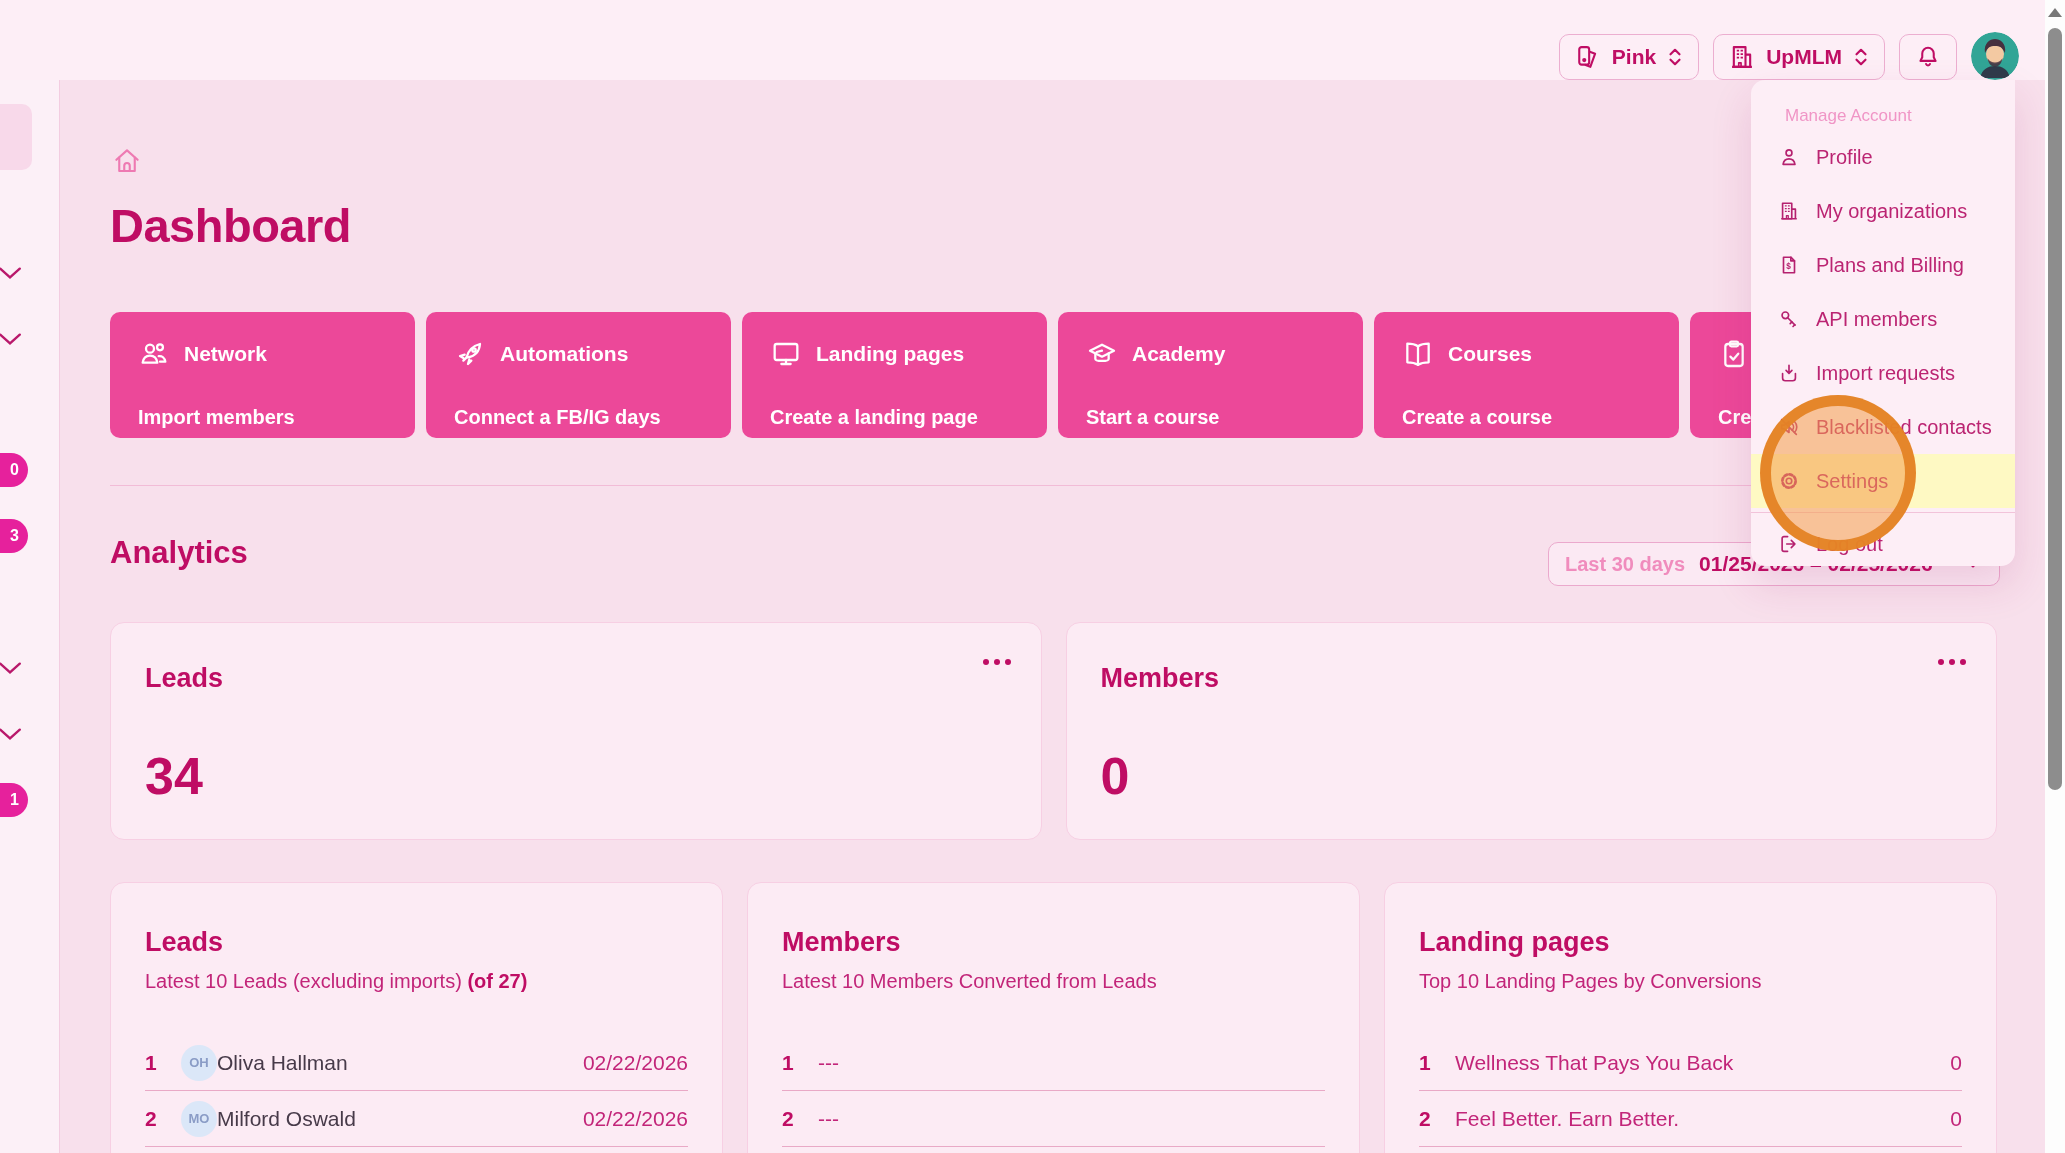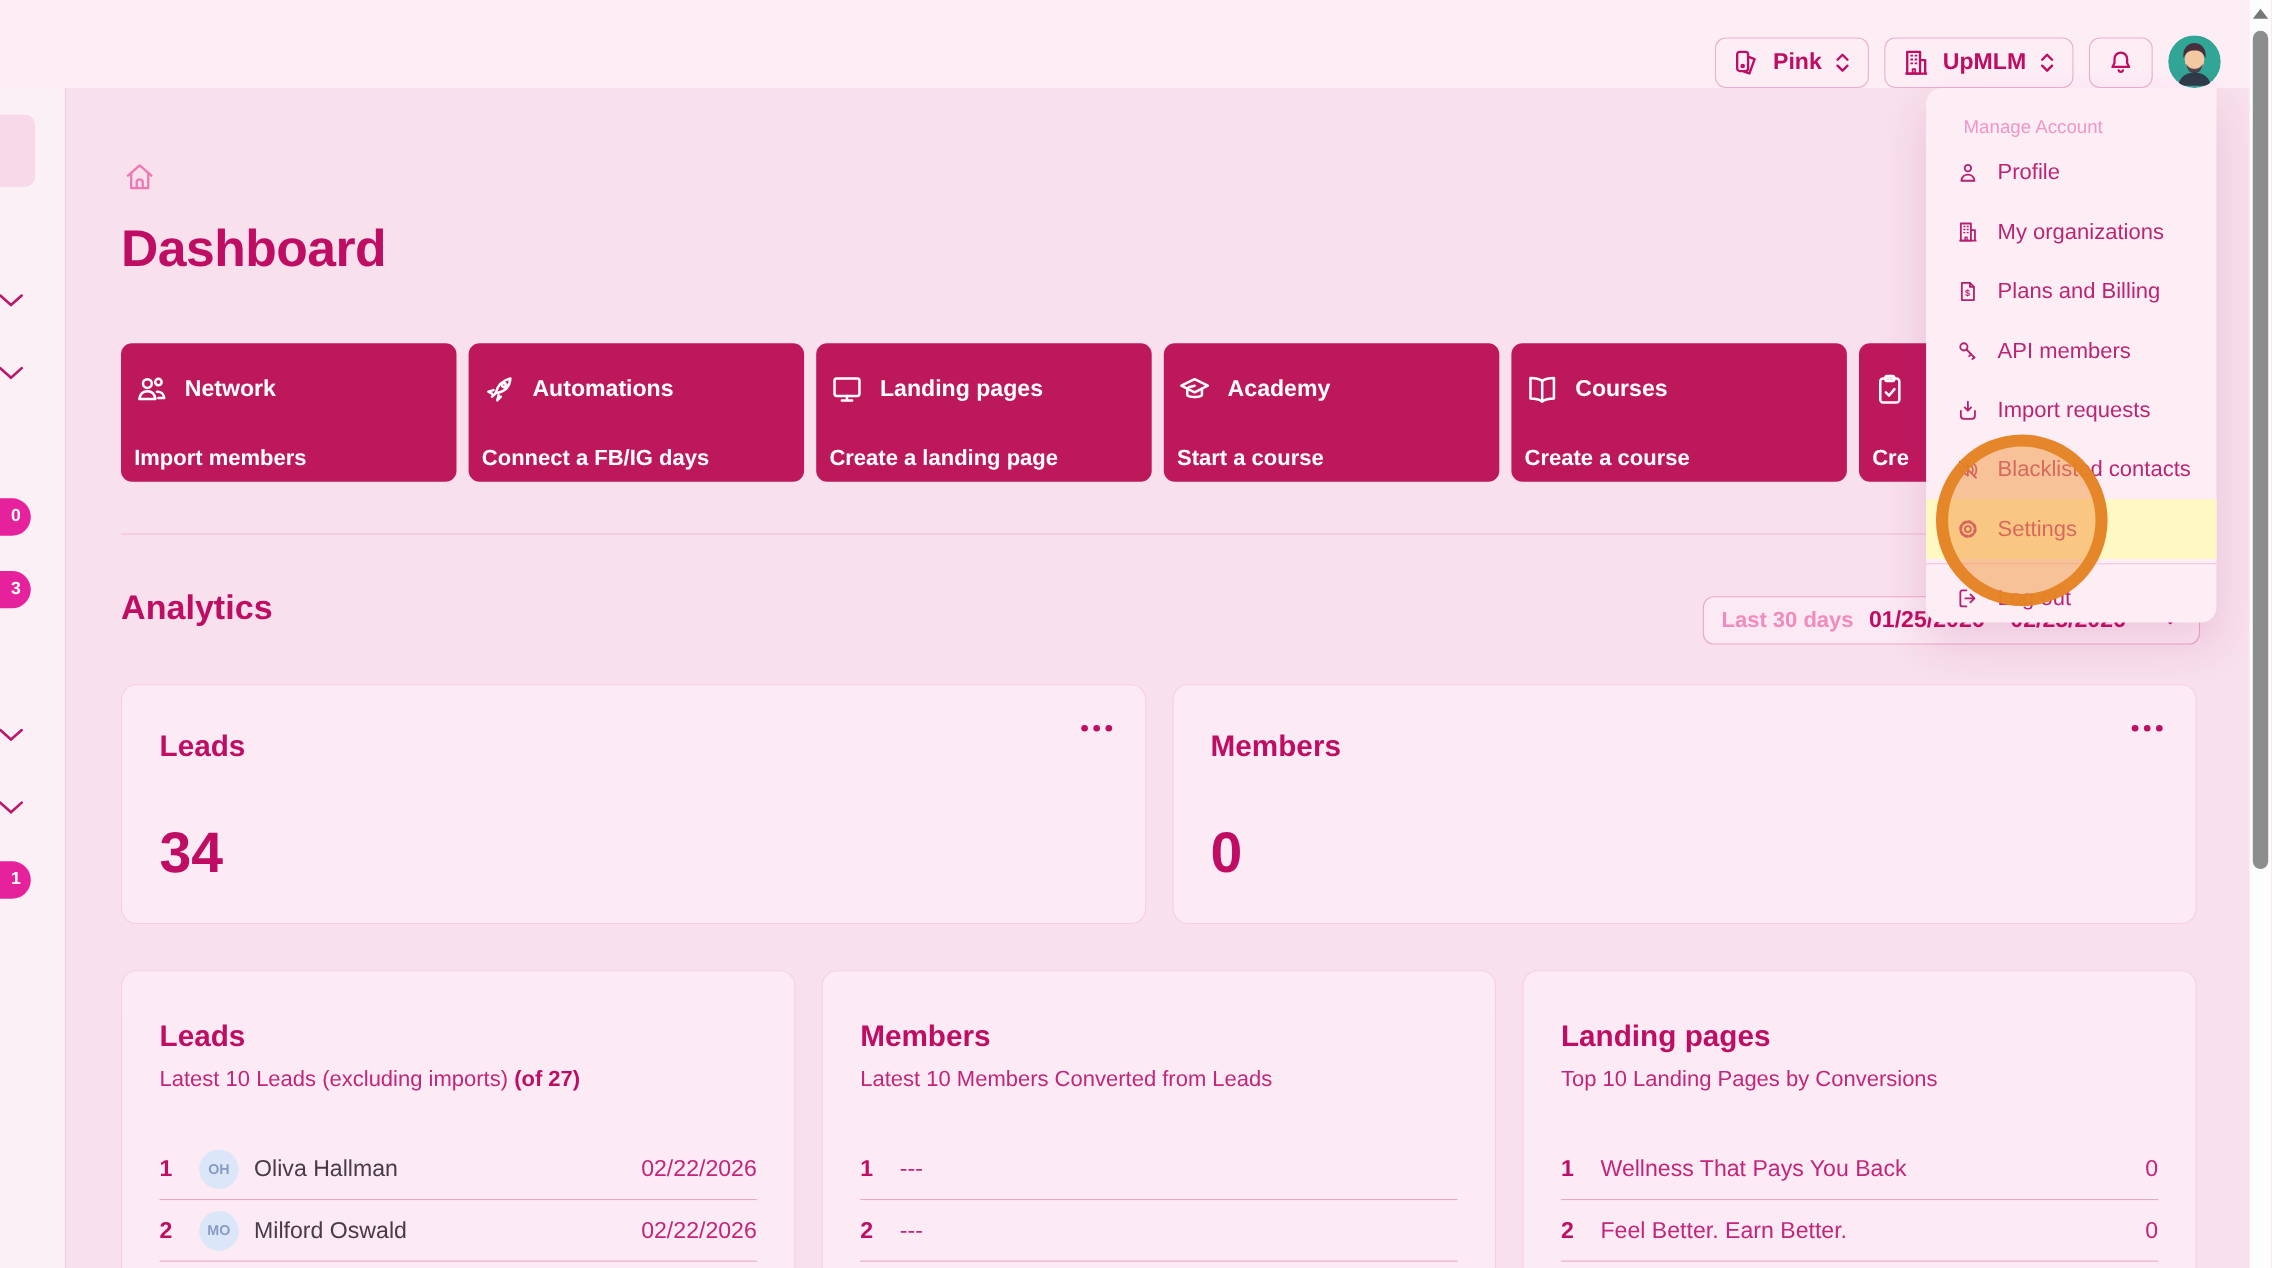--- a/index.html
+++ b/index.html
@@ -49,22 +49,22 @@
   
   .main { position:absolute; left:60px; top:80px; right:20px; bottom:0; }
   .home { position:absolute; left:52px; top:66px; color:#ee7ab2; cursor:pointer; }
   .page-title {
     position:absolute; left:50px; top:118px; font-size:47px; font-weight:800; color:#bf0d64;
     letter-spacing:-0.5px;
   }
 
   .qa-row { position:absolute; left:50px; top:232px; display:flex; gap:11px; }
   .qa-card {
-    width:305px; height:126px; background:#be185d; border-radius:10px; color:#fff;
-    padding:26px 12px; cursor:pointer;
+    width:305px; height:126px; background:#ec4899; border-radius:10px; color:#fff;
+    padding:26px 28px; cursor:pointer;
   }
   .qa-top { display:flex; align-items:center; gap:14px; font-size:21px; font-weight:bold; }
   .qa-sub { margin-top:36px; font-size:20px; font-weight:600; }
 
   .section-divider {
     position:absolute; left:50px; right:45px; top:405px; border-top:1.5px solid #f2bcd7;
   }
   .analytics-title { position:absolute; left:50px; top:455px; font-size:31px; font-weight:800; color:#bf0d64; }
 
   .date-picker {
@@ -95,21 +95,20 @@
   .list-sub { font-size:20px; color:#c22579; margin-top:12px; }
   .list-sub b { color:#bf0d64; }
   .rows { margin-top:42px; }
   .row {
     display:flex; align-items:center; height:56px; border-bottom:1.5px solid #e9a9c6; cursor:pointer;
   }
   .row .rank { width:36px; font-weight:800; font-size:21px; color:#bf0d64; }
   .row .ini {
     width:36px; height:36px; border-radius:50%; background:#dbe7f8; color:#8a9cc6;
     font-size:13px; font-weight:bold; display:flex; align-items:center; justify-content:center;
-    margin-right:14px;
   }
   .row .nm { font-size:21px; color:#473a49; }
   .row .nm-pink { font-size:21px; color:#c22579; }
   .row .dt { margin-left:auto; font-size:21px; color:#c22579; }
   .row .val { margin-left:auto; font-size:21px; color:#c22579; }
 
   
   .menu {
     position:absolute; left:1751px; top:80px; width:264px; height:486px;
     background:#fdeef6; border-radius:14px; border-top-right-radius:0;

